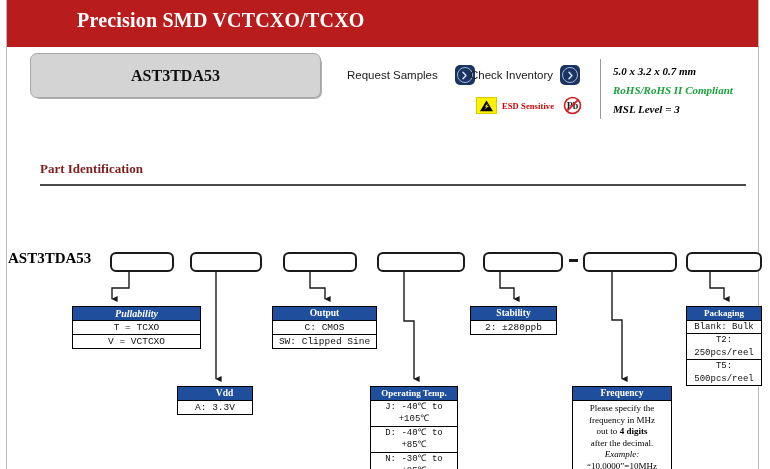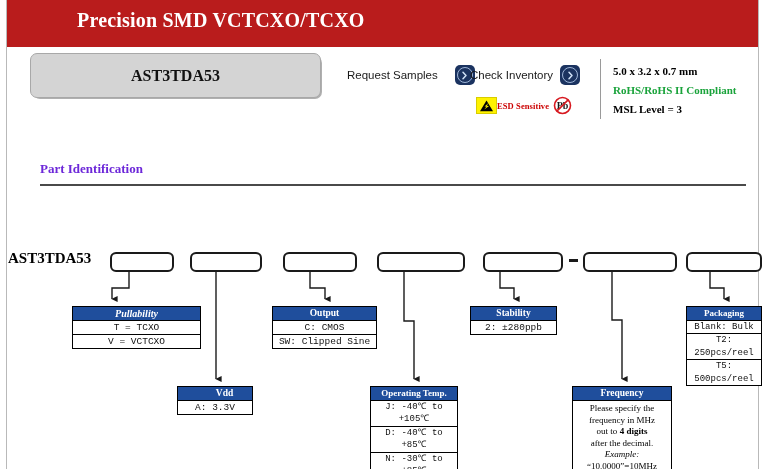--- a/index.html
+++ b/index.html
@@ -29,37 +29,37 @@
   .act{position:absolute;display:flex;align-items:center;gap:7px;}
   .act-label{font-size:11.5px;font-family:"Liberation Sans",sans-serif;color:#1a1a1a;
              white-space:nowrap;}
   .chev-btn{width:20px;height:20px;border-radius:5px;background:#1b3360;
             display:flex;align-items:center;justify-content:center;}
   .chev-ring{width:14px;height:14px;border-radius:50%;border:1.4px solid #9fb6d8;
              display:flex;align-items:center;justify-content:center;}
   .chev-ring svg{display:block;}
 
   
-  .esd-row{position:absolute;left:476px;top:96px;display:flex;align-items:center;}
+  .esd-row{position:absolute;left:476px;top:96px;display:flex;align-items:center;gap:5px;}
   .esd-badge{width:19px;height:15px;background:#FFF200;border:1px solid #d8cd00;
              display:flex;align-items:center;justify-content:center;}
   .esd-label{font-size:8.5px;font-weight:bold;color:#CC0000;
              font-family:"Liberation Serif",serif;white-space:nowrap;letter-spacing:.1px;}
   .pb-badge{width:19px;height:19px;position:relative;margin-left:4px;}
 
   
   .spec-div{position:absolute;left:600px;top:59px;width:1px;height:60px;background:#9a9a9a;}
   .spec{position:absolute;left:613px;top:62px;width:150px;}
   .spec div{font-size:11px;font-weight:bold;font-family:"Liberation Serif",serif;
-            line-height:19px;white-space:nowrap;}
+            line-height:19px;white-space:nowrap;font-style:italic;}
   .spec .rohs{color:#1AA33B;}
 
   
   .sec-title{position:absolute;left:40px;top:161px;font-size:13px;font-weight:bold;
-             font-family:"Liberation Serif",serif;color:#6d28d9;}
+             font-family:"Liberation Serif",serif;color:#7f1d1d;}
   .sec-rule{position:absolute;left:40px;top:184px;width:706px;height:2px;background:#4a4a4a;}
 
   
   .pc-label{position:absolute;left:8px;top:250px;font-size:15px;font-weight:bold;
             font-family:"Liberation Serif",serif;white-space:nowrap;}
   .pc-box{position:absolute;top:252px;height:20px;border:2px solid #1a1a1a;
           border-radius:6px;background:#fff;box-sizing:border-box;}
   .pc-dash{position:absolute;left:569px;top:259px;width:9px;height:3px;background:#1a1a1a;}
 
   

